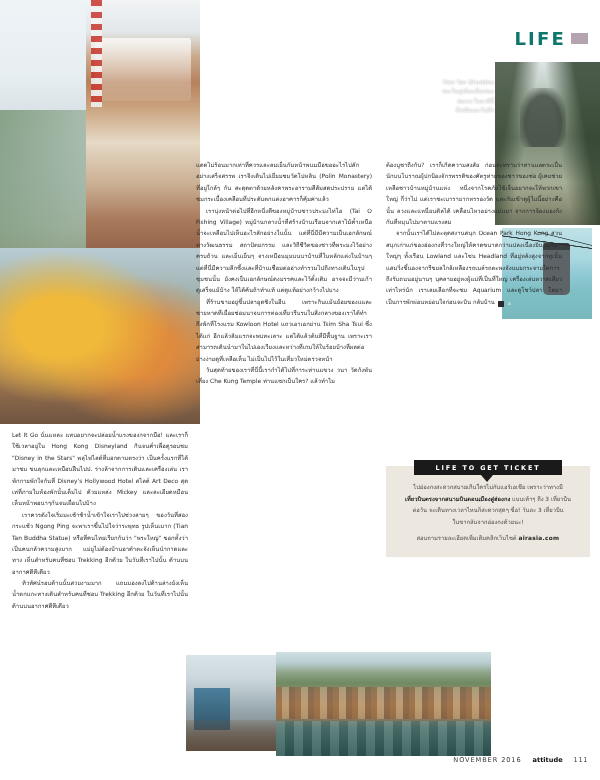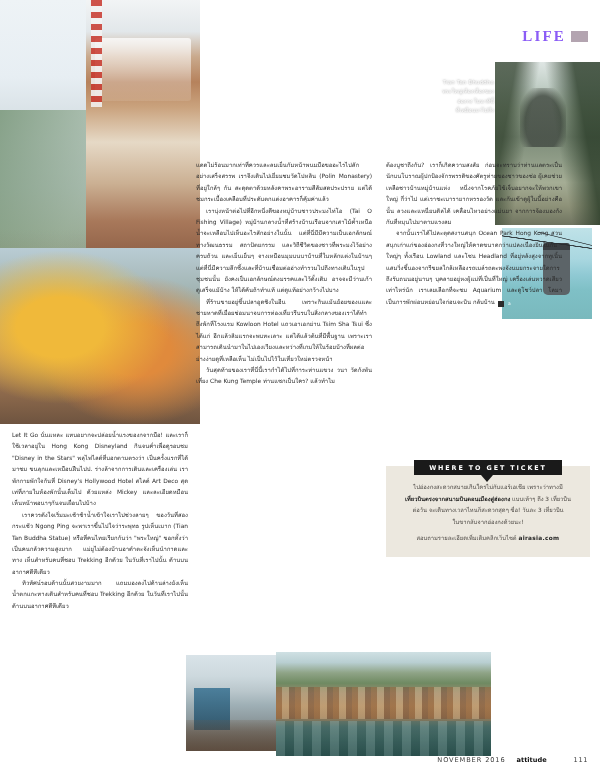--- a/index.html
+++ b/index.html
@@ -162,21 +162,21 @@
         rgba(0,0,0,.08) 9px 18px),
       linear-gradient(to bottom, rgba(90,130,125,.5), rgba(45,85,82,.9));
   }
 
   
   #life-marker {
     position: absolute; right: 12px; top: 28px;
     display: flex; align-items: center; gap: 5px;
   }
   #life-marker .life-word {
-    font-size: 15px; font-weight: bold; letter-spacing: 2.2px; color: #8b5cf6; font-family: Liberation Serif, serif;
+    font-size: 18px; font-weight: bold; letter-spacing: 2.2px; color: #0f766e;
   }
   #life-marker .life-swatch {
     width: 17px; height: 11px; background: #b3a4b0;
   }
 
   
   #caption-buddha {
     position: absolute; left: 398px; top: 78px; width: 96px;
     text-align: right; color: #ffffff; font-size: 5.4px; line-height: 1.75;
     text-shadow: 0 0 2px rgba(0,0,0,.55);
@@ -232,21 +232,21 @@
   #ticket-body .last { margin-top: 5px; }
   #ticket-body .brand { font-weight: bold; color: #1a1a1a; letter-spacing: .3px; }
 
   
   #footer {
     position: absolute; right: 12px; bottom: 16px;
     display: flex; align-items: baseline; gap: 11px;
     font-size: 6.6px; letter-spacing: .9px; color: #3a3a3a;
   }
   #footer .mag { font-weight: bold; letter-spacing: 0; color: #111; }
-  #footer .pageno { margin-left: 16px; font-weight: normal; letter-spacing: .6px; }
+  #footer .pageno { font-weight: normal; letter-spacing: .6px; }
 </style>
 </head>
 <body>
 
 <div class="photo" id="photo-disneyland-street"></div>
 <div class="photo" id="photo-bakery"></div>
 <div class="photo" id="photo-parade"></div>
 <div class="photo" id="photo-buddha"></div>
 <div class="photo" id="photo-cablecar"></div>
 <div class="photo" id="photo-taio-walk"></div>
@@ -285,21 +285,21 @@
 <div id="ticket-box">
   <div id="ticket-body">
     <div>ไปฮ่องกงสะดวกสบายเกินใครไม่กับแอร์เอเชีย เพราะว่าทางมี</div>
     <div><span class="hl">เที่ยวบินตรงจากสนามบินดอนเมืองสู่ฮ่องกง</span><span> แบบเท้าๆ ถึง 3 เที่ยวบิน</span></div>
     <div>ต่อวัน จะเดินทางเวลาไหนก็สะดวกสุดๆ ซื่อ! วันละ 3 เที่ยวบิน</div>
     <div>ในขากลับจากฮ่องกงด้วยนะ!</div>
     <div class="last"><span>สอบถามรายละเอียดเพิ่มเติมคลิกเว็บไซต์ </span><span class="brand">airasia.com</span></div>
   </div>
 </div>
 <div id="ticket-header">
-    <span>WHERE TO GET TICKET</span>
+    <span>LIFE TO GET TICKET</span>
   </div>
 <div id="ticket-arrow"></div>
 
 <div id="footer">
   <span>NOVEMBER 2016</span>
   <span class="mag">attitude</span>
   <span class="pageno">111</span>
 </div>
 
 </body></html>

